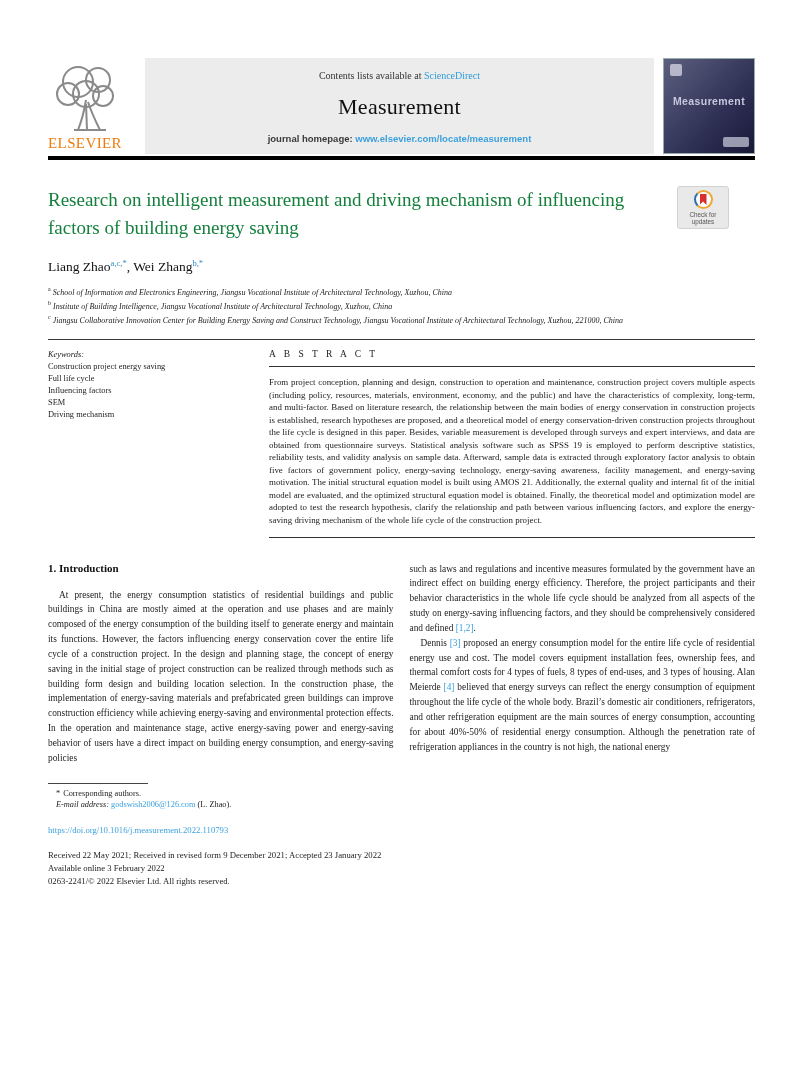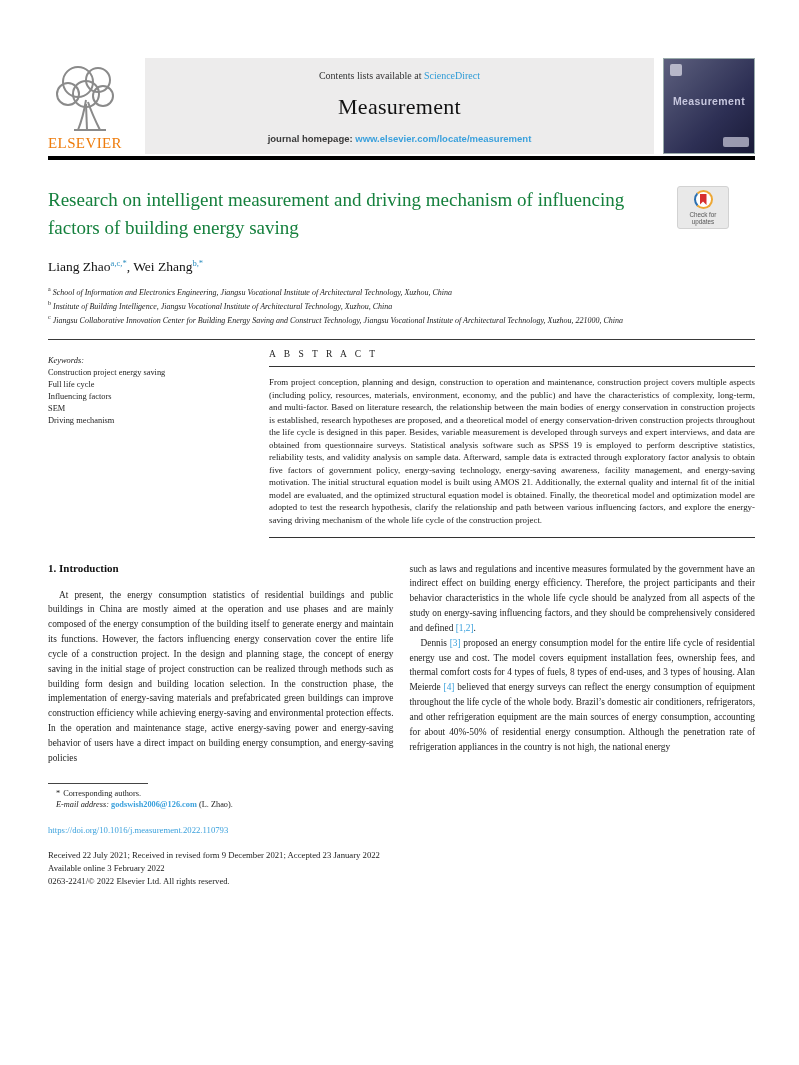--- a/index.html
+++ b/index.html
@@ -39,39 +39,39 @@
   .authors { margin-top:15px; font-size:13.5px; color:#111; }
   .authors sup { font-size:8.5px; color:#2e8fc0; }
   .affiliations { margin-top:9px; font-size:8px; font-style:italic; line-height:11.5px; color:#222; }
   .affiliations sup { font-size:6px; font-style:normal; }
 
   .thin-rule { border-top:1px solid #3a3a3a; margin-top:13px; }
 
   
   .info-abs { display:grid; grid-template-columns:206px 1fr; column-gap:15px; margin-top:9px; }
   .sec-heading { font-size:9.5px; letter-spacing:3px; color:#222; padding-bottom:7px; border-bottom:1px solid #333; }
-  .keywords { margin-top:6px; font-size:8.4px; line-height:12px; color:#222; }
+  .keywords { margin-top:0; font-size:8.4px; line-height:12px; color:#222; }
   .kw-label { font-style:italic; }
   .abstract-text { margin-top:9px; font-size:8.9px; line-height:12.55px; text-align:justify; color:#1c1c1c; }
   .abs-col .end-rule { border-top:1px solid #333; margin-top:10px; }
 
   
   .body-cols { display:grid; grid-template-columns:1fr 1fr; column-gap:16px; margin-top:24px; }
   .intro-heading { font-size:11px; font-weight:bold; color:#111; margin-bottom:14px; }
   .para { font-size:9.35px; line-height:14.85px; text-align:justify; color:#1c1c1c; }
   .para.indent { text-indent:11px; }
   .cite { color:#3aa0dc; cursor:pointer; }
 
   
   .footnote { margin-top:17px; }
   .fn-rule { width:100px; border-top:1px solid #444; margin-bottom:4px; }
   .fn-line { font-size:8.3px; line-height:11.5px; color:#1c1c1c; padding-left:8px; }
   .fn-line .marker { margin-right:3px; }
   .fn-email-label { font-style:italic; }
-  .fn-email { color:#3aa0dc; cursor:pointer;font-weight:bold; }
+  .fn-email { color:#3aa0dc; cursor:pointer; }
   .footer { margin-top:13px; font-size:8.7px; line-height:13px; color:#1c1c1c; }
   .doi-link { color:#3aa0dc; cursor:pointer; display:inline-block; margin-bottom:12px; }
 </style>
 </head>
 <body>
 
 <div class="page">
 
 
   <div class="header-band">
@@ -157,18 +157,18 @@
   </div>
 
   <div class="footnote">
     <div class="fn-rule"></div>
     <div class="fn-line"><span class="marker">*</span><span>Corresponding authors.</span></div>
     <div class="fn-line"><span class="fn-email-label">E-mail address: </span><span class="fn-email">godswish2006@126.com</span><span> (L. Zhao).</span></div>
   </div>
 
   <div class="footer">
     <span class="doi-link">https://doi.org/10.1016/j.measurement.2022.110793</span>
-    <div>Received 22 July 2021; Received in revised form 9 December 2021; Accepted 23 January 2022</div>
+    <div>Received 22 May 2021; Received in revised form 9 December 2021; Accepted 23 January 2022</div>
     <div>Available online 3 February 2022</div>
     <div>0263-2241/© 2022 Elsevier Ltd. All rights reserved.</div>
   </div>
 
 </div>
 
 </body></html>

